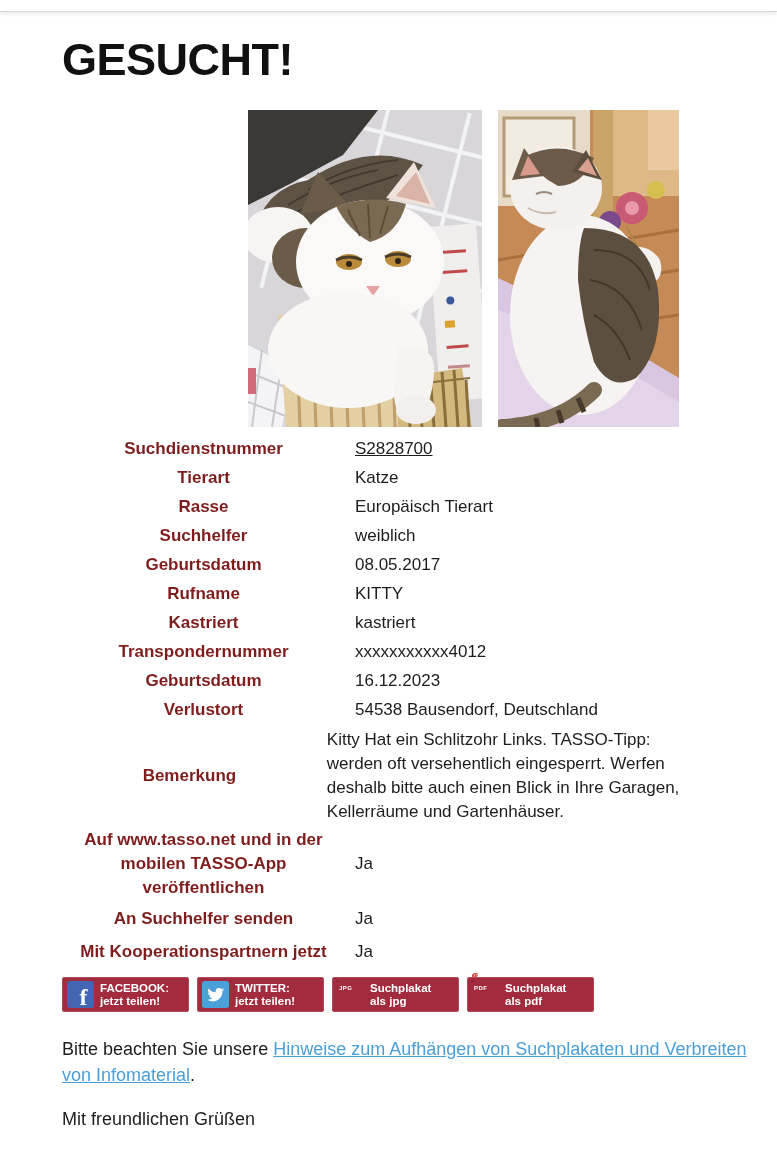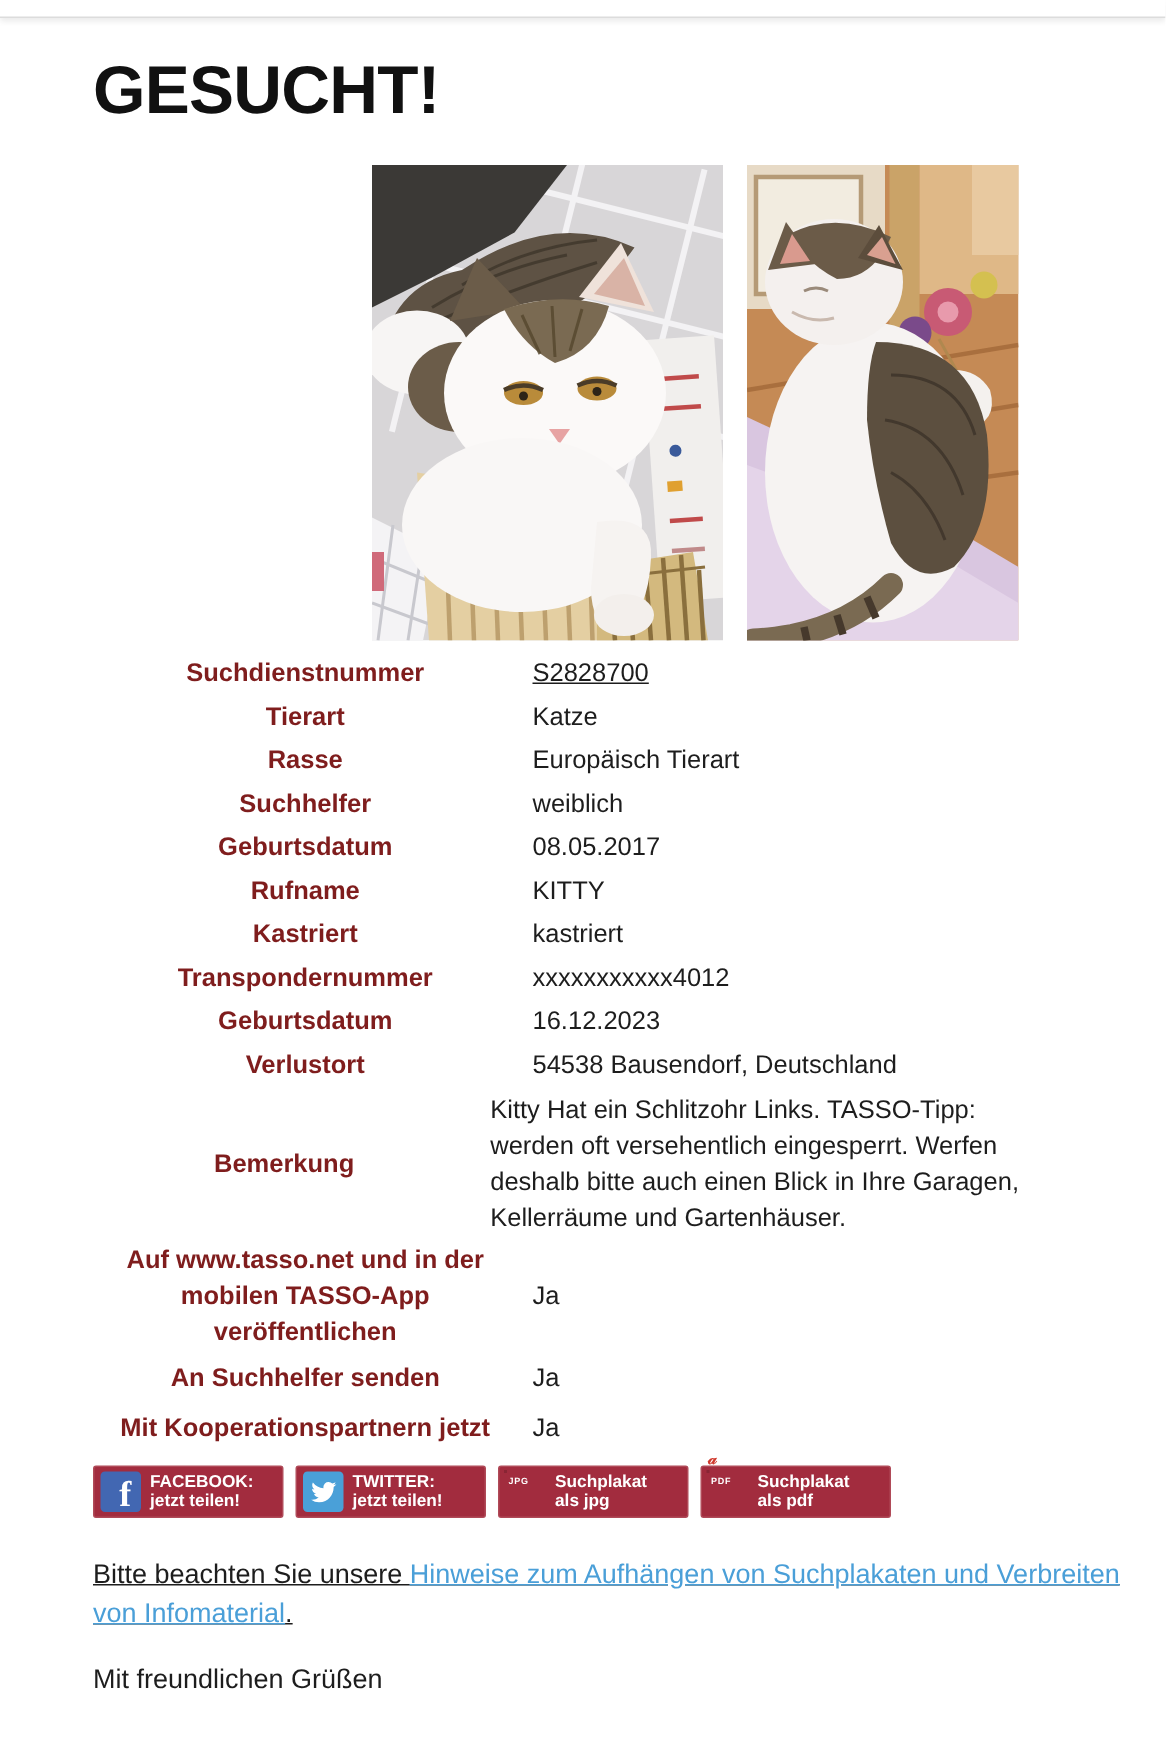--- a/index.html
+++ b/index.html
@@ -47,21 +47,21 @@
   .file-ic .band{position:absolute;left:2px;right:2px;top:3px;height:8px;border-radius:1px;
     color:#fff;font-size:6px;font-weight:700;line-height:8px;text-align:center;letter-spacing:0.5px;}
   .band.jpg{background:#3f7d46;}
   .band.pdf{background:#d03a2e;}
   .file-ic .thumb{position:absolute;left:2px;right:2px;bottom:3px;height:10px;background:linear-gradient(#86b6cc 55%,#5c9460 45%);border-radius:1px;}
   .file-ic .swirl{position:absolute;left:0;right:0;bottom:1px;text-align:center;color:#d03a2e;font-size:11px;line-height:13px;font-weight:700;}
   .share-btn .btn-text{
     color:#fff;font-weight:700;font-size:11.5px;line-height:12.5px;white-space:nowrap;
   }
   
-  .footer-note{margin:24px 0 0 62px;width:690px;font-size:18px;line-height:26px;text-decoration:underline;}
+  .footer-note{margin:24px 0 0 62px;width:690px;font-size:18px;line-height:26px;}
   .closing{margin:19px 0 0 62px;font-size:18px;line-height:24px;}
 </style>
 </head>
 <body>
 
 <div class="top-divider"></div>
 
 <h1 class="page-title">GESUCHT!</h1>
 
 <div class="photos">

